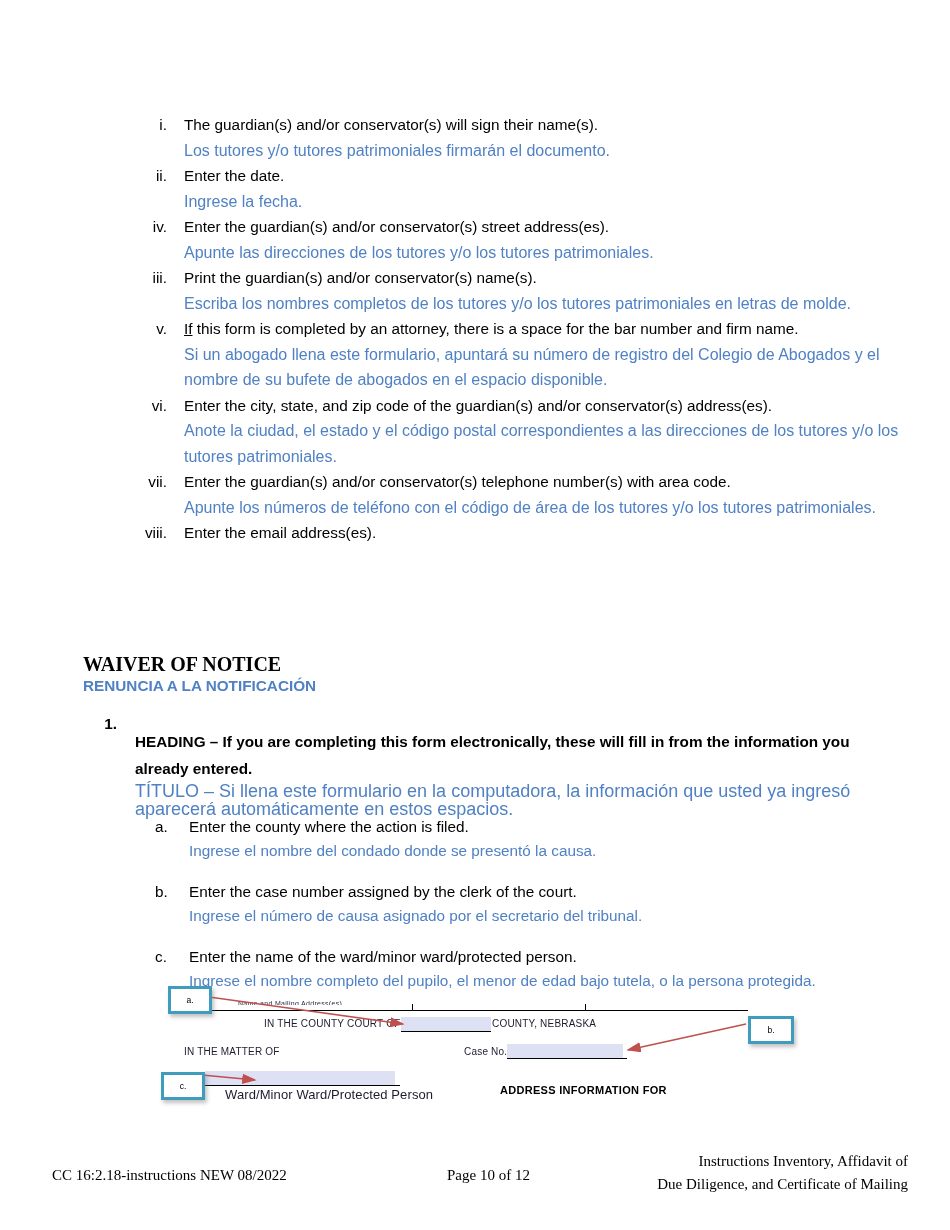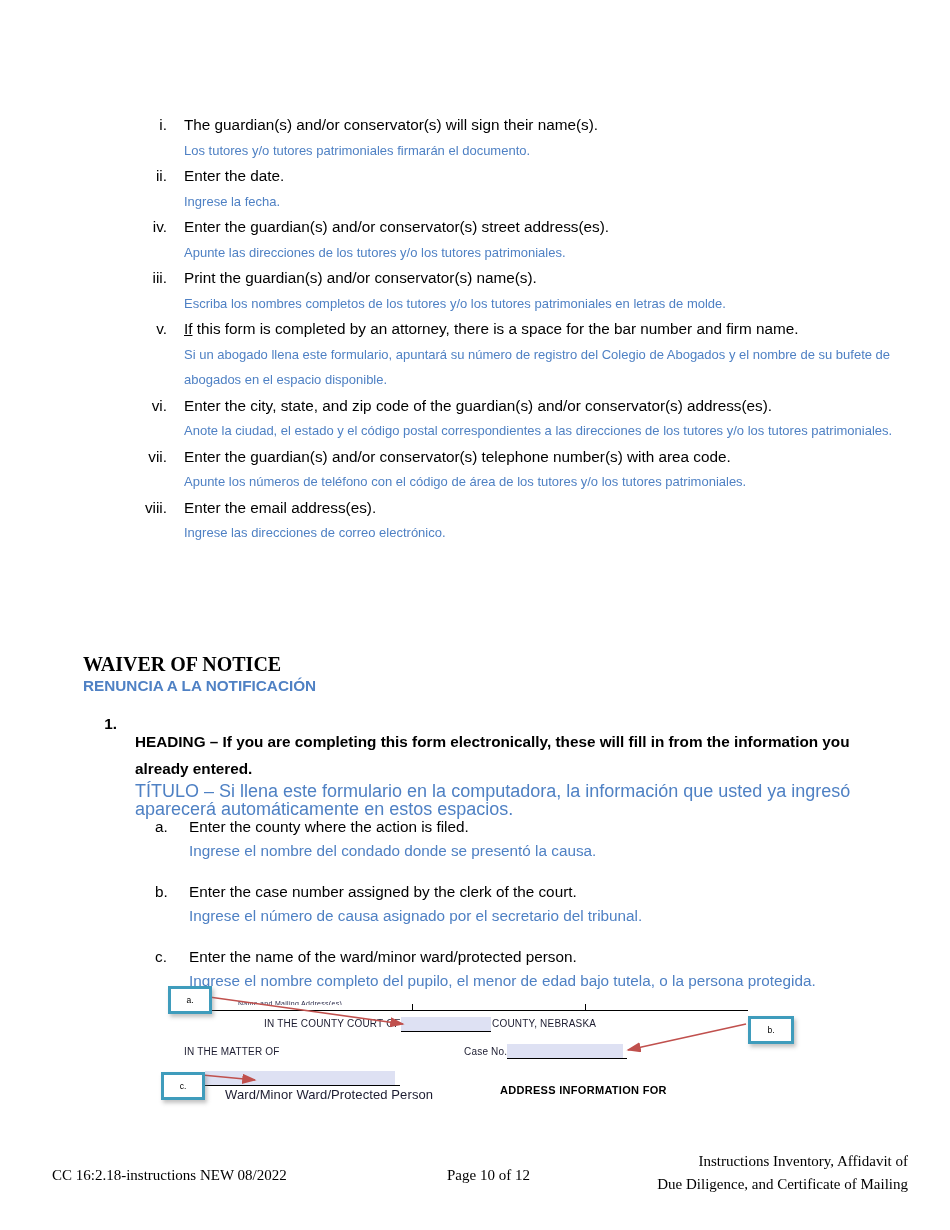--- a/index.html
+++ b/index.html
@@ -46,21 +46,21 @@
   }
   .roman-body {
     flex: 1 1 auto;
   }
   .en {
     font-size: 15.3px;
     line-height: 25.5px;
     color: #000000;
   }
   .es {
-    font-size: 13px;
+    font-size: 16px;
     line-height: 25.5px;
     color: #4f81c4;
   }
   .uline { text-decoration: underline; }
 
   
   .section-heading {
     position: absolute;
     left: 83px;
     top: 653px;
@@ -297,21 +297,20 @@
       <div class="roman-body">
         <div class="en">Enter the guardian(s) and/or conservator(s) telephone number(s) with area code.</div>
         <div class="es">Apunte los números de teléfono con el código de área de los tutores y/o los tutores patrimoniales.</div>
       </div>
     </div>
 
     <div class="roman-item">
       <div class="roman-marker">viii.</div>
       <div class="roman-body">
         <div class="en">Enter the email address(es).</div>
-        <div class="es">Ingrese las direcciones de correo electrónico.</div>
       </div>
     </div>
 
   </div>
 
   <div class="section-heading">
     <div class="en-h">WAIVER OF NOTICE</div>
     <div class="es-h">RENUNCIA A LA NOTIFICACIÓN</div>
   </div>
 

